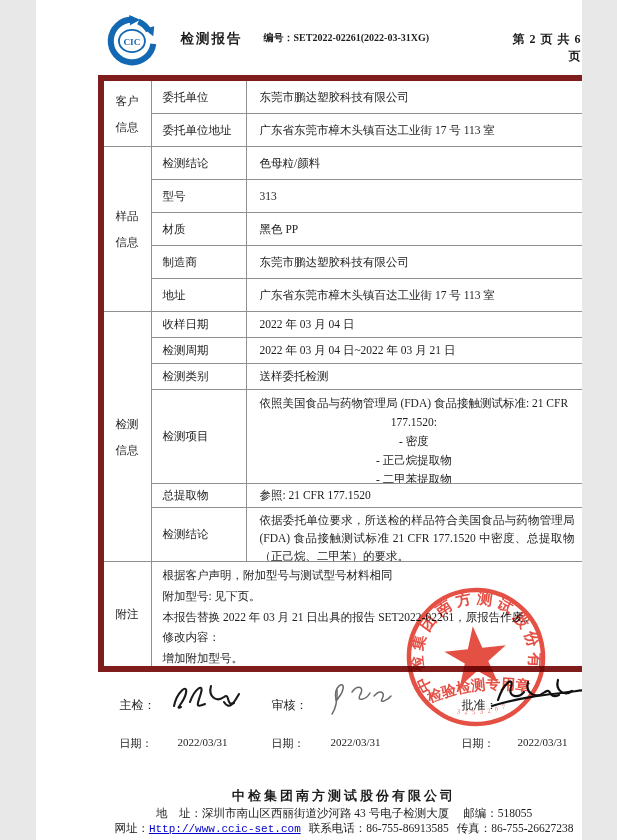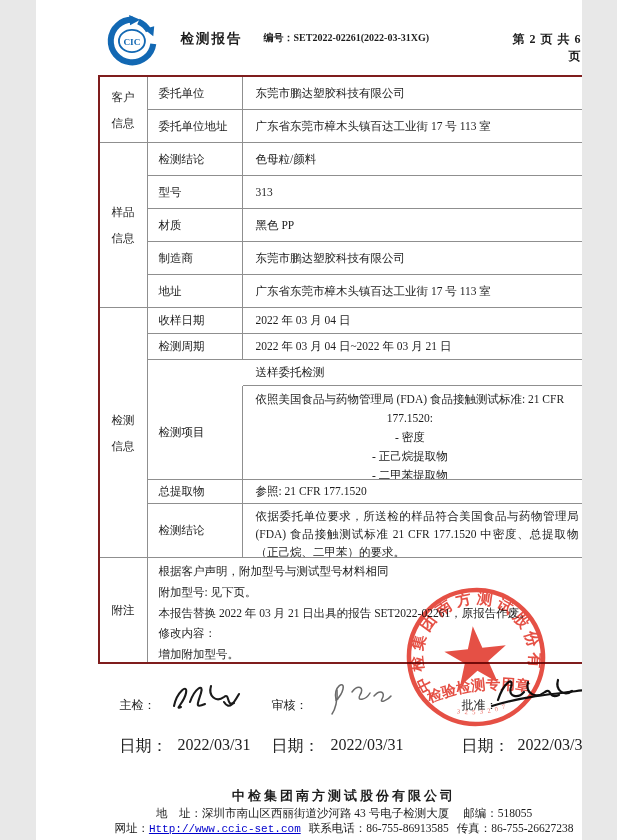--- a/index.html
+++ b/index.html
@@ -10,40 +10,40 @@
   
   .logo{position:absolute;left:64px;top:15px;width:62px;height:52px;}
   .hdr-title{position:absolute;left:145px;top:30px;font-size:13.5px;font-weight:bold;letter-spacing:2px;}
   .hdr-no{position:absolute;left:228px;top:31px;font-size:10px;font-weight:bold;}
   .hdr-page{position:absolute;left:464px;top:31px;font-size:12px;font-weight:bold;letter-spacing:1px;text-align:right;}
   
   .rtable{
     position:absolute;left:62px;top:75px;width:493px;
     display:grid;grid-template-columns:48px 95px 1fr;
     grid-template-rows:33px 33px 33px 33px 33px 33px 33px 26px 26px 26px 94px 24px 54px 104px;
-    border:2px solid #7f1d1d;box-sizing:border-box;font-size:11.5px;
+    border:6px solid #7f1d1d;box-sizing:border-box;font-size:11.5px;
   }
   .cell{border-right:1px solid #8f8f8f;border-bottom:1px solid #8f8f8f;
     display:flex;align-items:center;box-sizing:border-box;overflow:hidden;}
   .cat{grid-column:1;flex-direction:column;justify-content:center;line-height:26px;text-align:center;}
   .lab{grid-column:2;padding-left:11px;}
   .val{grid-column:3;border-right:none;padding-left:13px;padding-right:10px;text-align:center;}
   .top{align-items:flex-start;}
   .pre{white-space:pre-line;line-height:19px;padding-top:4px;}
   .just{line-height:18px;padding-top:3px;text-align:justify;display:block;}
   .notecell{grid-column:2 / 4;grid-row:14;border-right:none;border-bottom:none;
     padding-left:11px;padding-right:14px;line-height:20.8px;padding-top:3px;white-space:pre-line;
     display:block;box-sizing:border-box;}
   .cat-note{grid-row:14;border-bottom:none;}
   .r1{grid-row:1}.r2{grid-row:2}.r3{grid-row:3}.r4{grid-row:4}.r5{grid-row:5}.r6{grid-row:6}
   .r7{grid-row:7}.r8{grid-row:8}.r9{grid-row:9}.r10{grid-row:10}.r11{grid-row:11}.r12{grid-row:12}.r13{grid-row:13}
   .span-cust{grid-row:1 / 3}.span-samp{grid-row:3 / 8}.span-test{grid-row:8 / 14}
   
   .sig-label{position:absolute;font-size:12px;}
-  .sig-date{position:absolute;font-size:16px;}
+  .sig-date{position:absolute;font-size:11px;}
   .sigsvg{position:absolute;}
   
   .stamp{position:absolute;left:357px;top:574px;width:166px;height:166px;
     opacity:.88;mix-blend-mode:multiply;pointer-events:none;}
   
   .ftr{position:absolute;left:0;width:617px;text-align:center;}
   .ftr-company{top:787px;font-size:13px;font-weight:bold;letter-spacing:3px;}
   .ftr-line{top:806px;font-size:11.5px;}
   .ftr-line2{top:821px;font-size:11.5px;}
   .link{color:#0000cc;text-decoration:underline;font-family:Liberation Mono, monospace;font-size:11px;cursor:pointer;}
@@ -94,20 +94,21 @@
     <div class="cell val r7">广东省东莞市樟木头镇百达工业街 17 号 113 室</div>
 
     <div class="cell cat span-test">
       <span>检测</span>
       <span>信息</span>
     </div>
     <div class="cell lab r8">收样日期</div>
     <div class="cell val r8">2022 年 03 月 04 日</div>
     <div class="cell lab r9">检测周期</div>
     <div class="cell val r9">2022 年 03 月 04 日~2022 年 03 月 21 日</div>
+    <div class="cell lab r10">检测类别</div>
     <div class="cell val r10">送样委托检测</div>
     <div class="cell lab r11">检测项目</div>
     <div class="cell val top pre r11">依照美国食品与药物管理局 (FDA) 食品接触测试标准: 21 CFR
 177.1520:
 -  密度
 -  正己烷提取物
 -  二甲苯提取物</div>
     <div class="cell lab r12">总提取物</div>
     <div class="cell val r12">参照: 21 CFR 177.1520</div>
     <div class="cell lab r13">检测结论</div>

